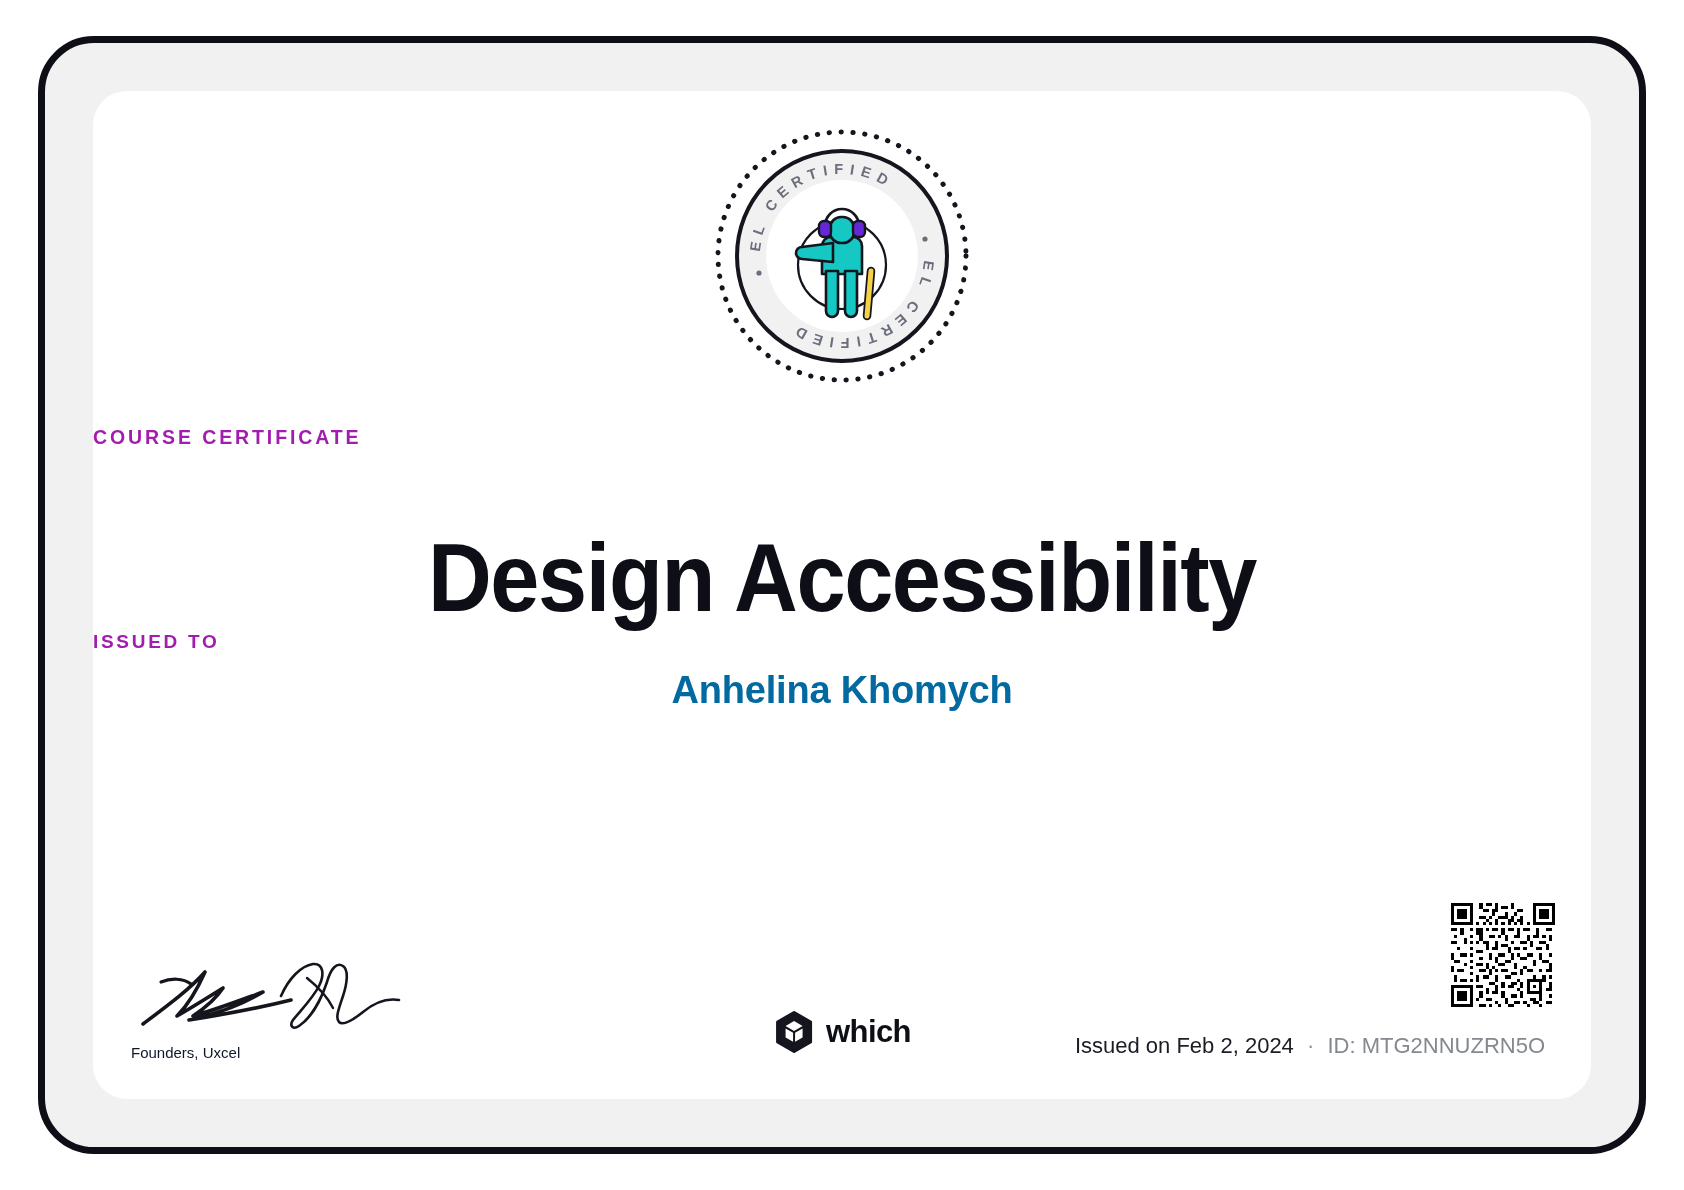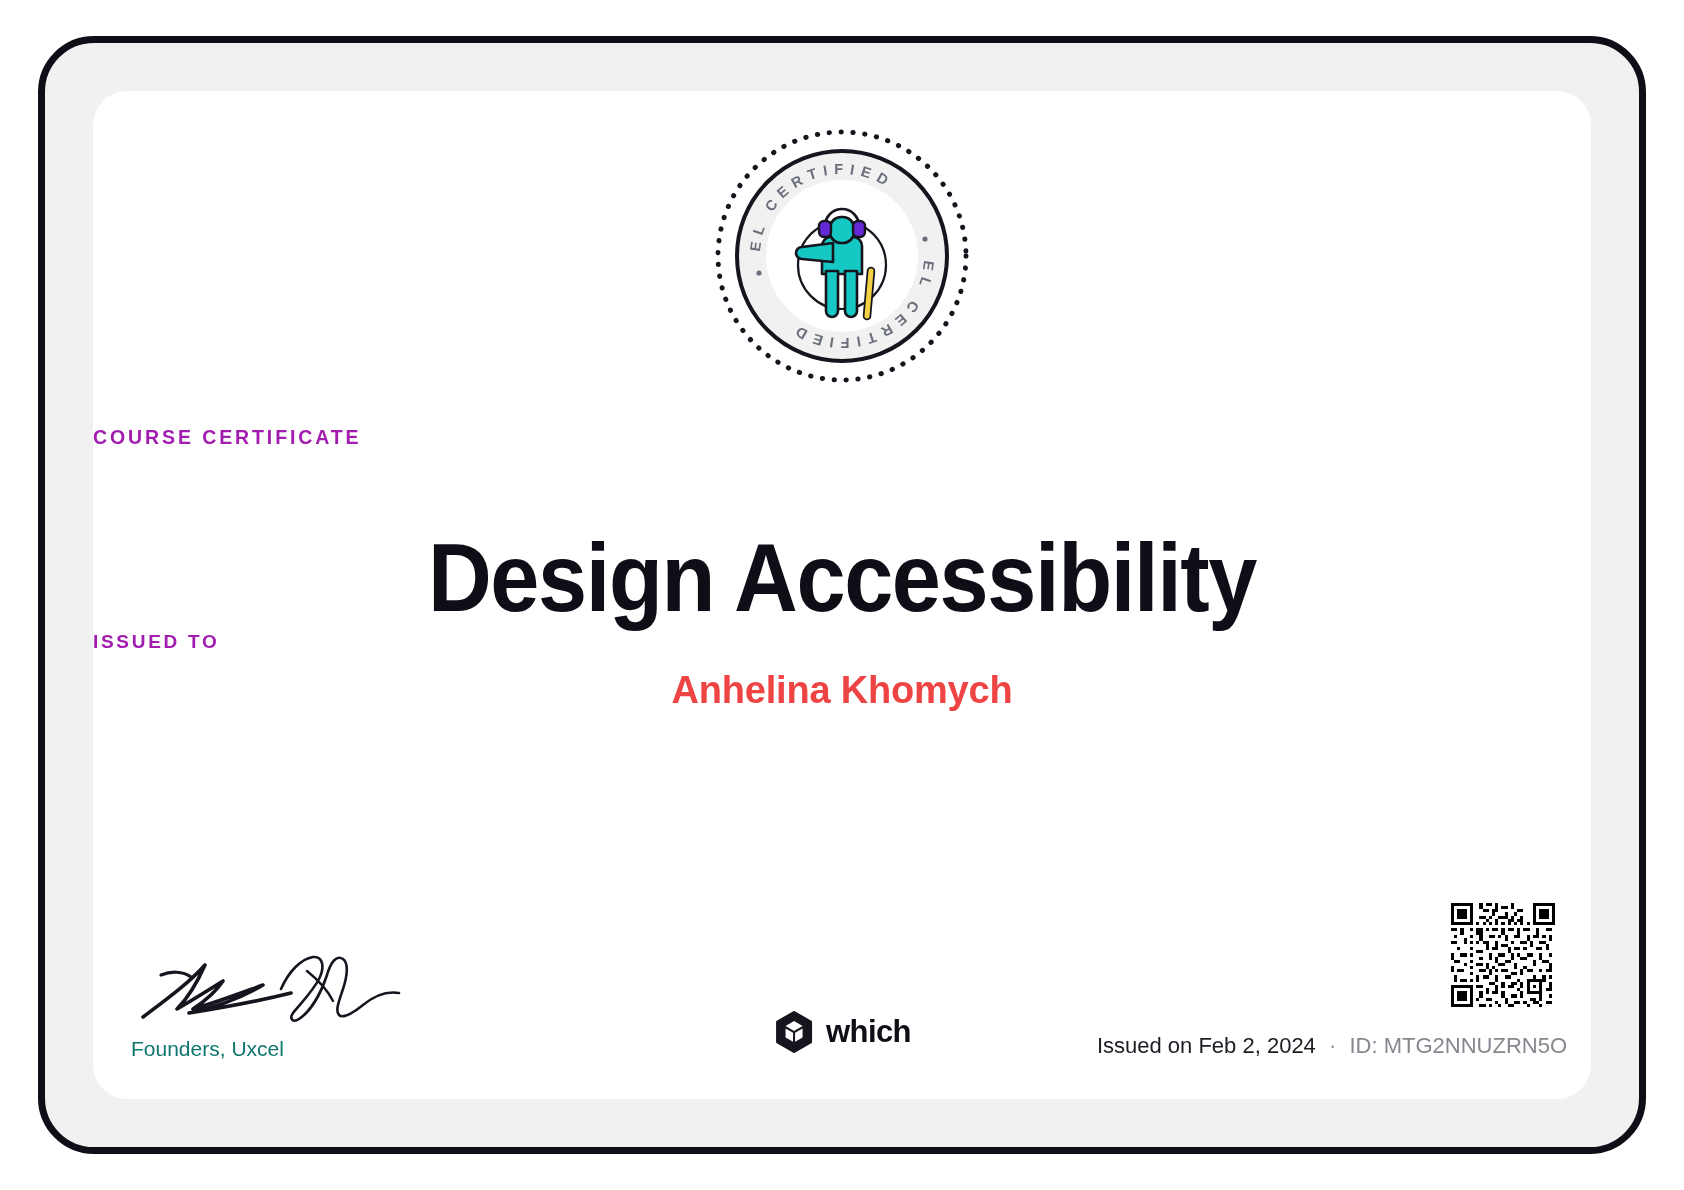--- a/index.html
+++ b/index.html
@@ -73,21 +73,21 @@
     letter-spacing: -1.5px;
     transform: scaleX(0.92);
     line-height: 1.06;
   }
 
   .recipient-name {
     position: absolute;
     left: 0; right: 0;
     top: 578px;
     text-align: center;
-    color: #ef4444;
+    color: #0369a1;
     font-size: 38px;
     font-weight: 700;
     letter-spacing: -0.2px;
   }
 
   .description {
     position: absolute;
     left: 180px;
     right: 180px;
     top: 666px;
@@ -102,22 +102,22 @@
   .signature-block {
     position: absolute;
     left: 36px;
     bottom: 38px;
     width: 340px;
   }
   .signature-svg { display:block; width: 290px; height: 78px; margin-left: 2px;}
   .signature-caption {
     margin-top: 10px;
     margin-left: 2px;
-    color: #0f766e;
-    font-size: 21px;
+    color: #0f172a;
+    font-size: 15px;
   }
 
   .brand-block {
     position: absolute;
     left: 50%;
     transform: translateX(-50%);
     bottom: 46px;
     display: flex;
     align-items: center;
     gap: 11px;
@@ -125,21 +125,21 @@
   .brand-mark { width: 42px; height: 42px; display:block; }
   .brand-word {
     color: #0d0e16;
     font-size: 31px;
     font-weight: 700;
     letter-spacing: -0.6px;
   }
 
   .issue-block {
     position: absolute;
-    right: 24px;
+    right: 46px;
     bottom: 40px;
     text-align: right;
     font-size: 22px;
     white-space: nowrap;
   }
   .issue-date { color: #1b1c24; }
   .issue-sep  { color: #8d9097; padding: 0 7px; }
   .issue-id   { color: #85888f; }
 
   .qr-block {

